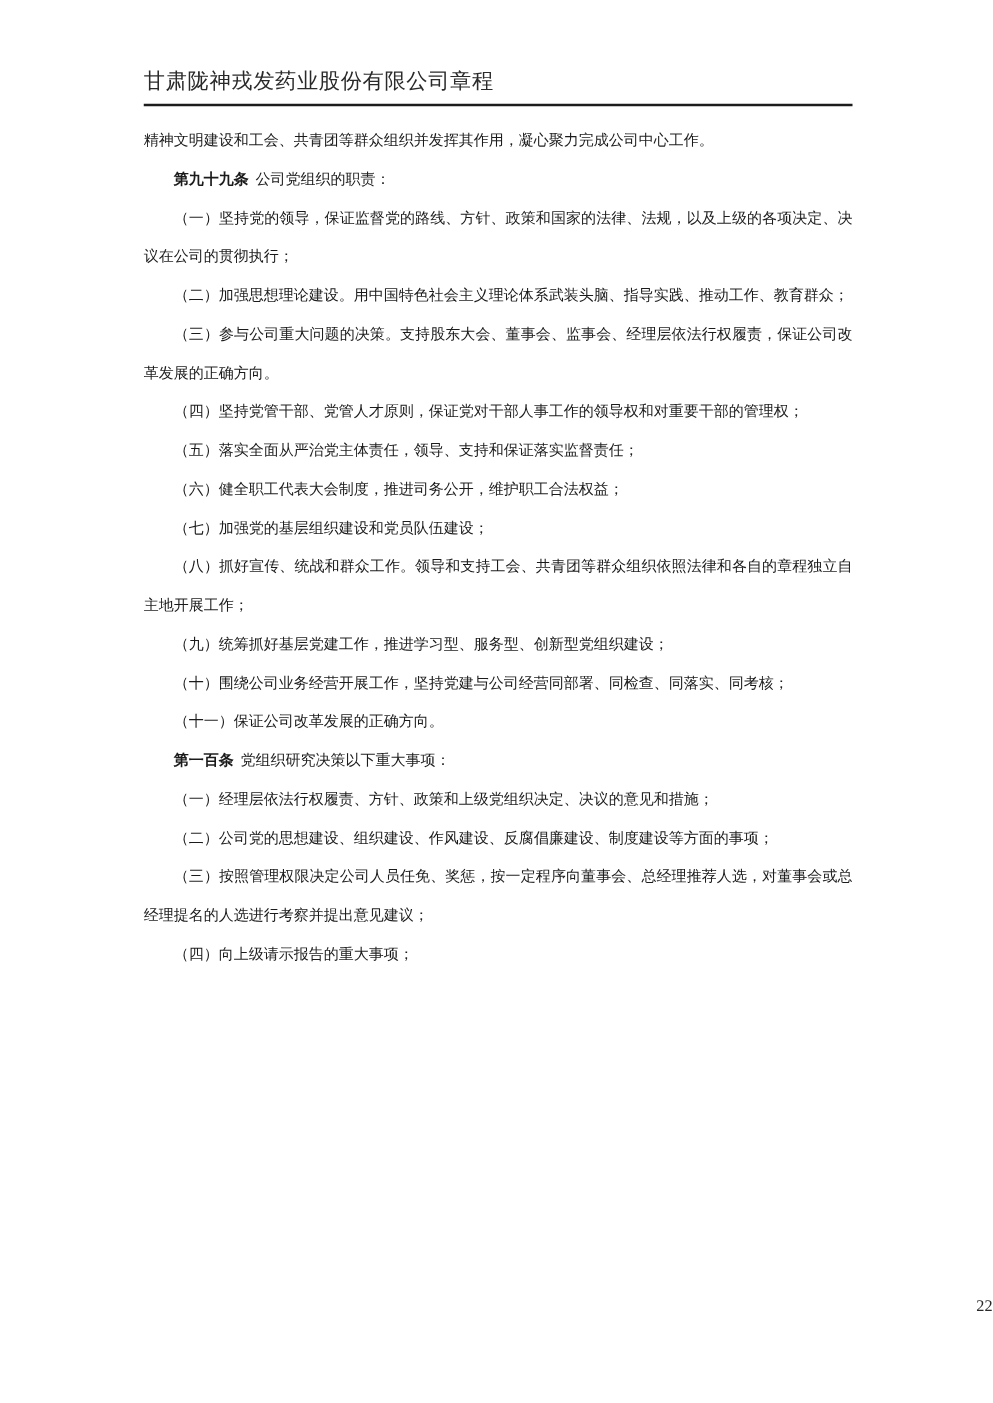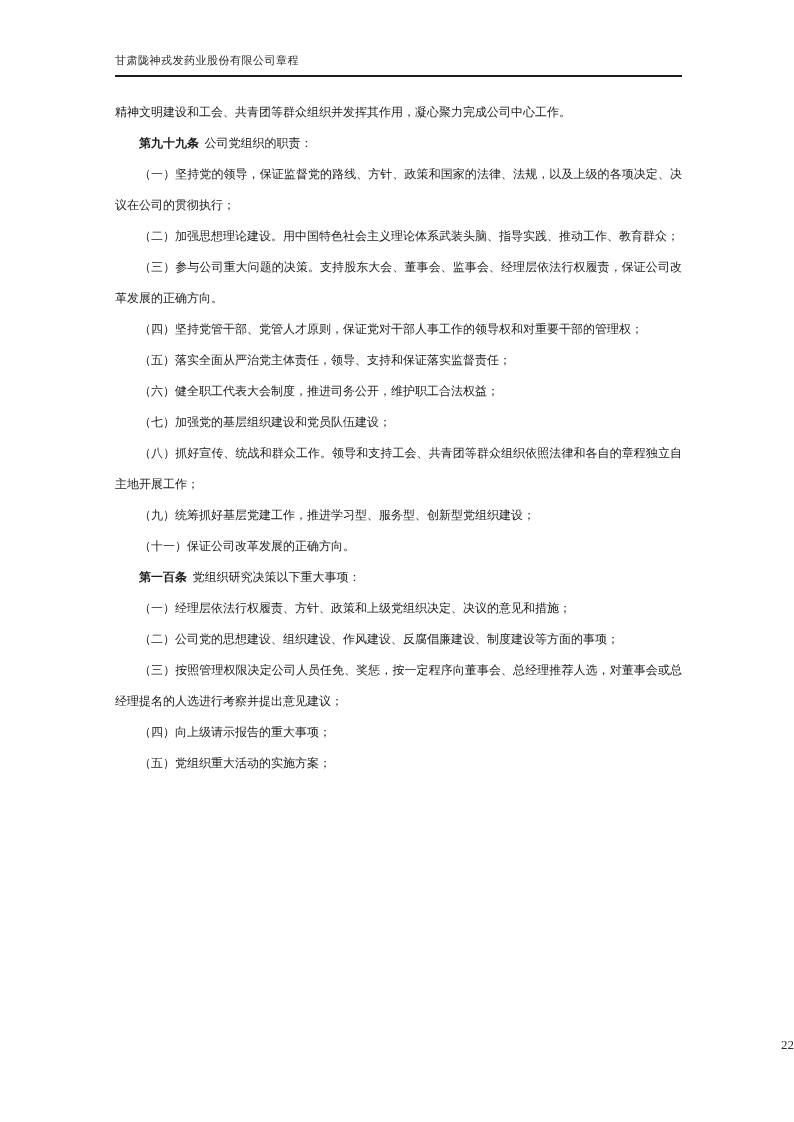--- a/index.html
+++ b/index.html
@@ -14,21 +14,21 @@
     background: #ffffff;
     overflow: hidden;
     font-family: "Liberation Serif", "DejaVu Serif", serif;
     color: #1b1b1b;
   }
   .doc-header {
     position: absolute;
     top: 53px;
     left: 115px;
     width: 567px;
-    font-size: 11px;
+    font-size: 17px;
     letter-spacing: 0.5px;
     padding-bottom: 7px;
     border-bottom: 2px solid #1c1c1c;
     color: #2a2a2a;
   }
   .content {
     position: absolute;
     top: 97px;
     left: 115px;
     width: 567px;
@@ -70,24 +70,24 @@
     <p class="indent"><span class="article-label">第九十九条</span><span>公司党组织的职责：</span></p>
     <p class="indent">（一）坚持党的领导，保证监督党的路线、方针、政策和国家的法律、法规，以及上级的各项决定、决议在公司的贯彻执行；</p>
     <p class="indent">（二）加强思想理论建设。用中国特色社会主义理论体系武装头脑、指导实践、推动工作、教育群众；</p>
     <p class="indent">（三）参与公司重大问题的决策。支持股东大会、董事会、监事会、经理层依法行权履责，保证公司改革发展的正确方向。</p>
     <p class="indent">（四）坚持党管干部、党管人才原则，保证党对干部人事工作的领导权和对重要干部的管理权；</p>
     <p class="indent">（五）落实全面从严治党主体责任，领导、支持和保证落实监督责任；</p>
     <p class="indent">（六）健全职工代表大会制度，推进司务公开，维护职工合法权益；</p>
     <p class="indent">（七）加强党的基层组织建设和党员队伍建设；</p>
     <p class="indent">（八）抓好宣传、统战和群众工作。领导和支持工会、共青团等群众组织依照法律和各自的章程独立自主地开展工作；</p>
     <p class="indent">（九）统筹抓好基层党建工作，推进学习型、服务型、创新型党组织建设；</p>
+    <p class="indent">（十）围绕公司业务经营开展工作，坚持党建与公司经营同部署、同检查、同落实、同考核；</p>
     <p class="indent">（十一）保证公司改革发展的正确方向。</p>
     <p class="indent"><span class="article-label">第一百条</span><span>党组织研究决策以下重大事项：</span></p>
     <p class="indent">（一）经理层依法行权履责、方针、政策和上级党组织决定、决议的意见和措施；</p>
     <p class="indent">（二）公司党的思想建设、组织建设、作风建设、反腐倡廉建设、制度建设等方面的事项；</p>
     <p class="indent">（三）按照管理权限决定公司人员任免、奖惩，按一定程序向董事会、总经理推荐人选，对董事会或总经理提名的人选进行考察并提出意见建议；</p>
     <p class="indent">（四）向上级请示报告的重大事项；</p>
-    <p class="indent">（五）党组织重大活动的实施方案；</p>
   </div>
 
   <div class="page-number">22</div>
 
 </div>
 
 </body></html>

